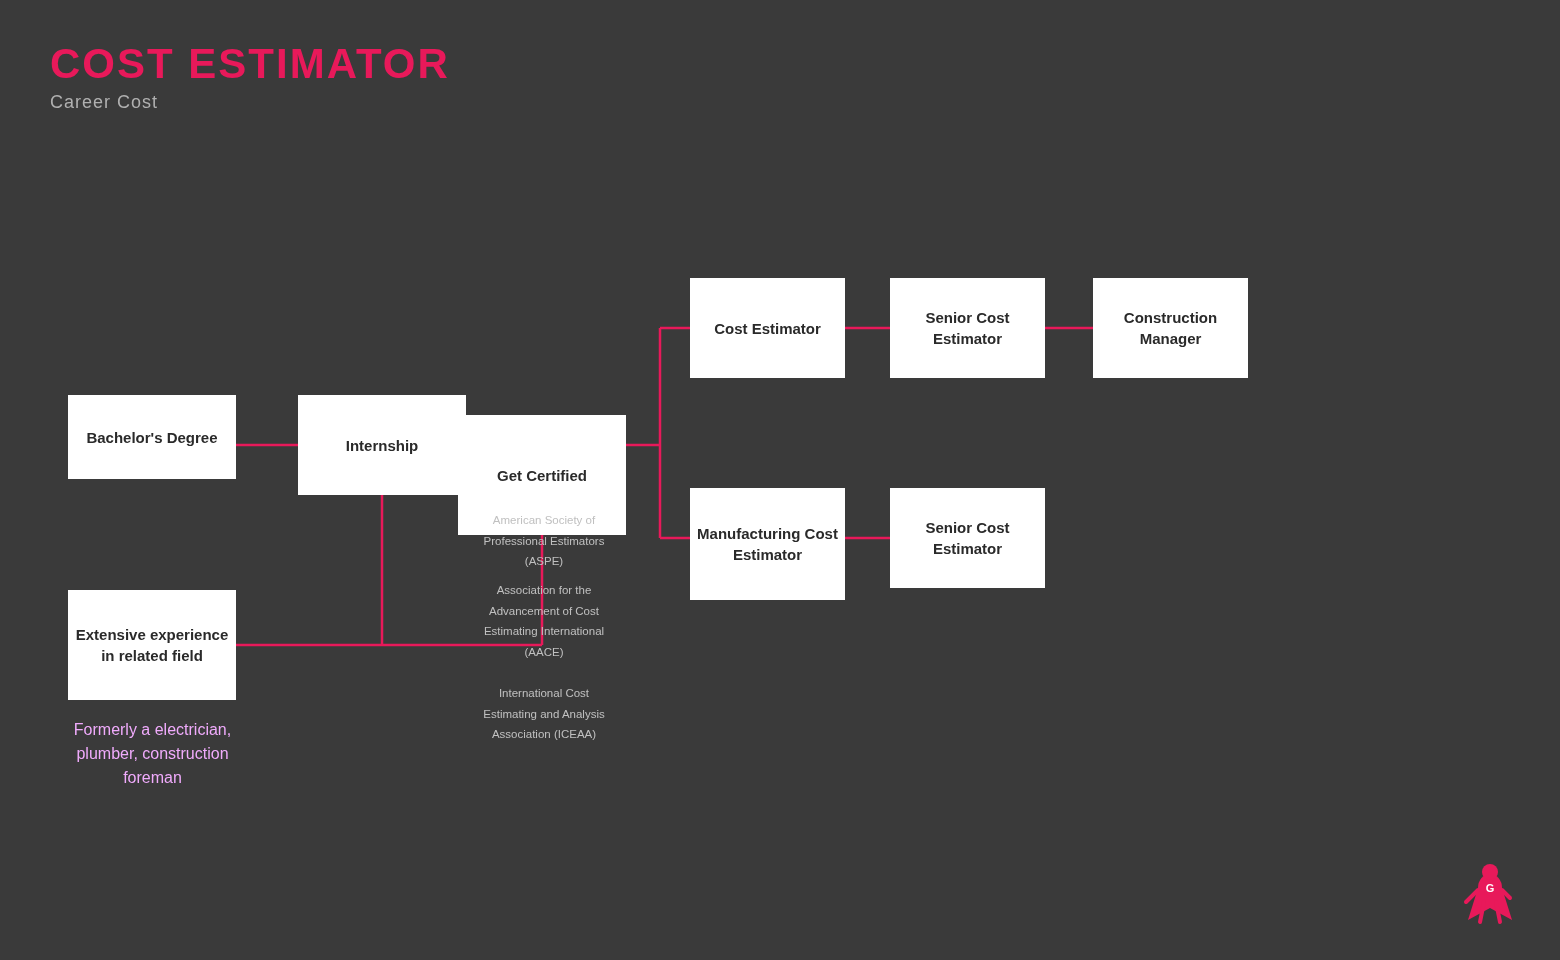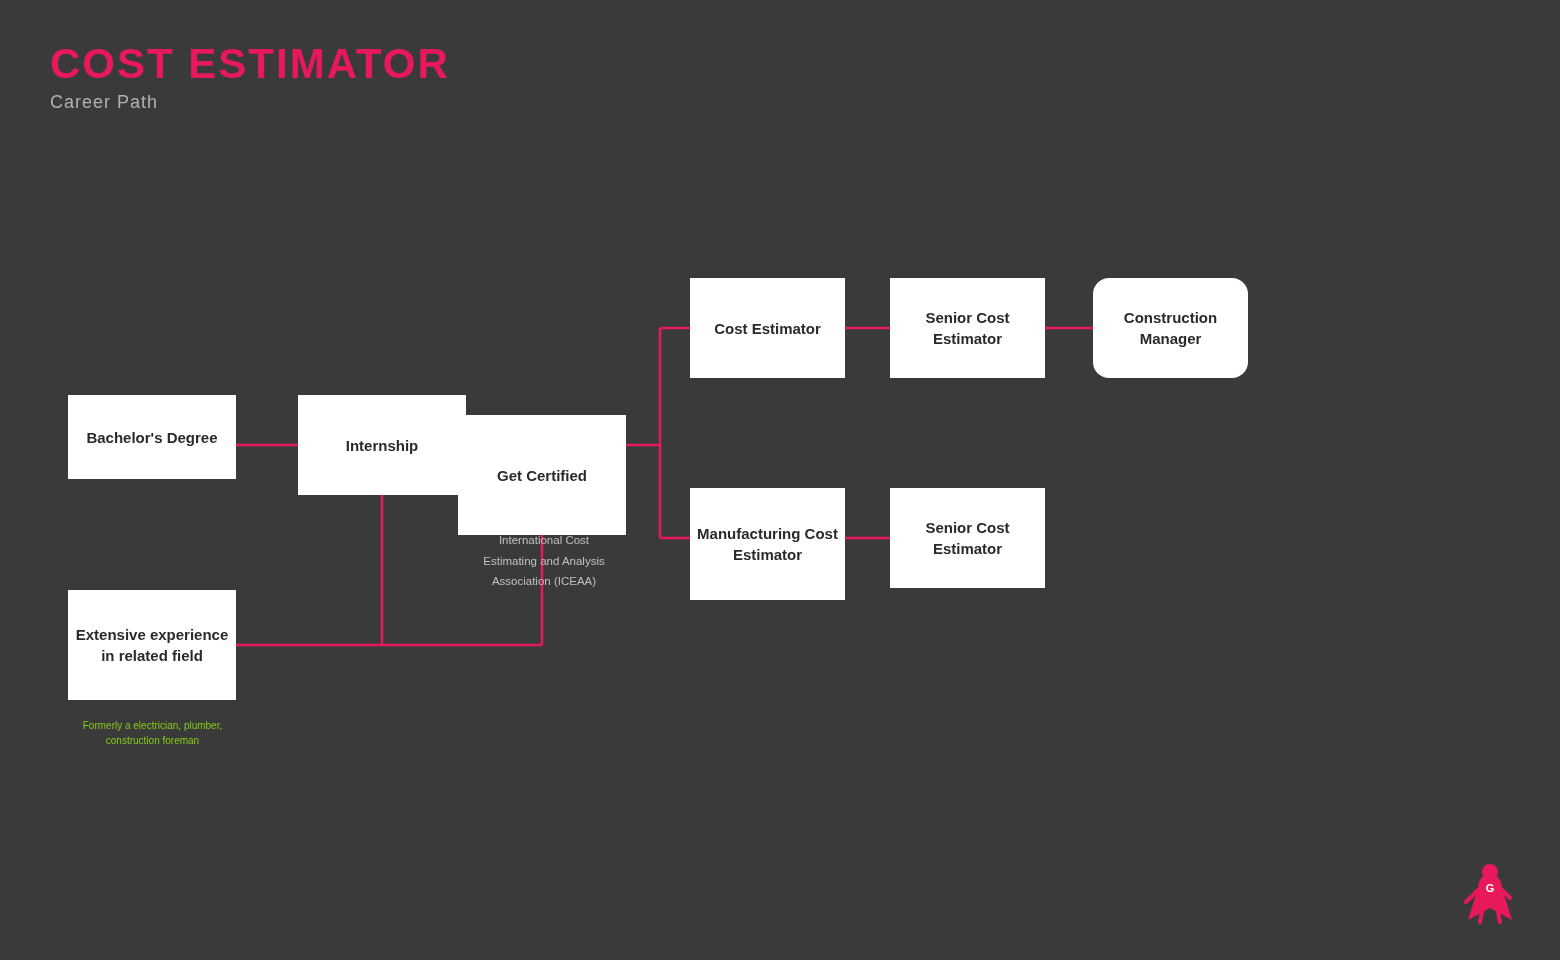--- a/index.html
+++ b/index.html
@@ -53,22 +53,22 @@
       top: 0;
       left: 0;
       width: 1560px;
       height: 960px;
       pointer-events: none;
     }
 
     
     .annotation {
       position: absolute;
-      color: #84cc16;
-      font-size: 10px;
+      color: #f0abfc;
+      font-size: 16px;
       text-align: center;
       line-height: 1.5;
     }
 
     .cert-list {
       position: absolute;
       color: #c0c0c0;
       font-size: 11.5px;
       text-align: center;
       line-height: 1.8;
@@ -81,21 +81,21 @@
       right: 50px;
       width: 60px;
       height: 70px;
     }
   </style>
 </head>
 <body>
 
 <div class="header">
   <div class="header-title">COST ESTIMATOR</div>
-  <div class="header-subtitle">Career Path</div>
+  <div class="header-subtitle">Career Cost</div>
 </div>
 
 <svg class="connections-svg">
 
   <line x1="236" y1="445" x2="298" y2="445" stroke="#e8195a" stroke-width="2.5"></line>
   <polygon points="298,440 310,445 298,450" fill="#e8195a"></polygon>
 
   <line x1="466" y1="445" x2="458" y2="445" stroke="#e8195a" stroke-width="2.5"></line>
   <polygon points="458,440 446,445 458,450" fill="#e8195a"></polygon>
 
@@ -145,39 +145,41 @@
 </div>
 
 <div class="node-box" style="left:690px; top:278px; width:155px; height:100px;">
   <span>Cost Estimator</span>
 </div>
 
 <div class="node-box" style="left:890px; top:278px; width:155px; height:100px;">
   <span>Senior Cost Estimator</span>
 </div>
 
-<div class="node-box" style="left:1093px; top:278px; width:155px; height:100px;border-radius:16px;">
+<div class="node-box" style="left:1093px; top:278px; width:155px; height:100px;">
   <span>Construction Manager</span>
 </div>
 
 <div class="node-box" style="left:690px; top:488px; width:155px; height:112px;">
   <span>Manufacturing Cost Estimator</span>
 </div>
 
 <div class="node-box" style="left:890px; top:488px; width:155px; height:100px;">
   <span>Senior Cost Estimator</span>
 </div>
 
 <div class="annotation" style="left:55px; top:718px; width:195px;">
   <span>Formerly a electrician,
 plumber, construction
 foreman</span>
 </div>
 
 <div class="cert-list" style="left:454px; top:510px; width:180px;">
+  <div>American Society of<br>Professional Estimators<br>(ASPE)</div>
+  <div style="margin-top:8px;">Association for the<br>Advancement of Cost<br>Estimating International<br>(AACE)</div>
   <div style="margin-top:20px;">International Cost<br>Estimating and Analysis<br>Association (ICEAA)</div>
 </div>
 
 <div class="logo" style="position:absolute; bottom:30px; right:40px;">
   <svg viewBox="0 0 60 70" width="60" height="70">
 
     <ellipse cx="30" cy="28" rx="12" ry="14" fill="#e8195a"></ellipse>
 
     <circle cx="30" cy="12" r="8" fill="#e8195a"></circle>
 

